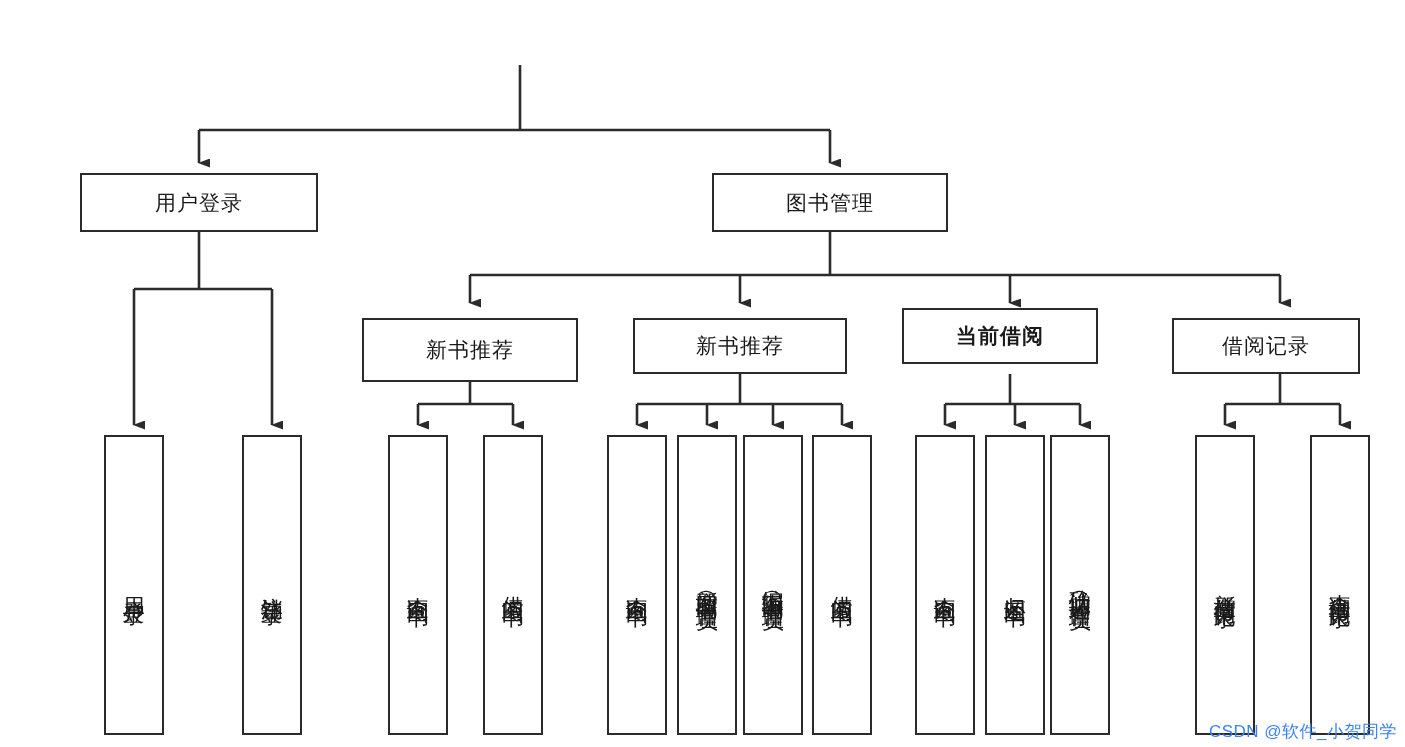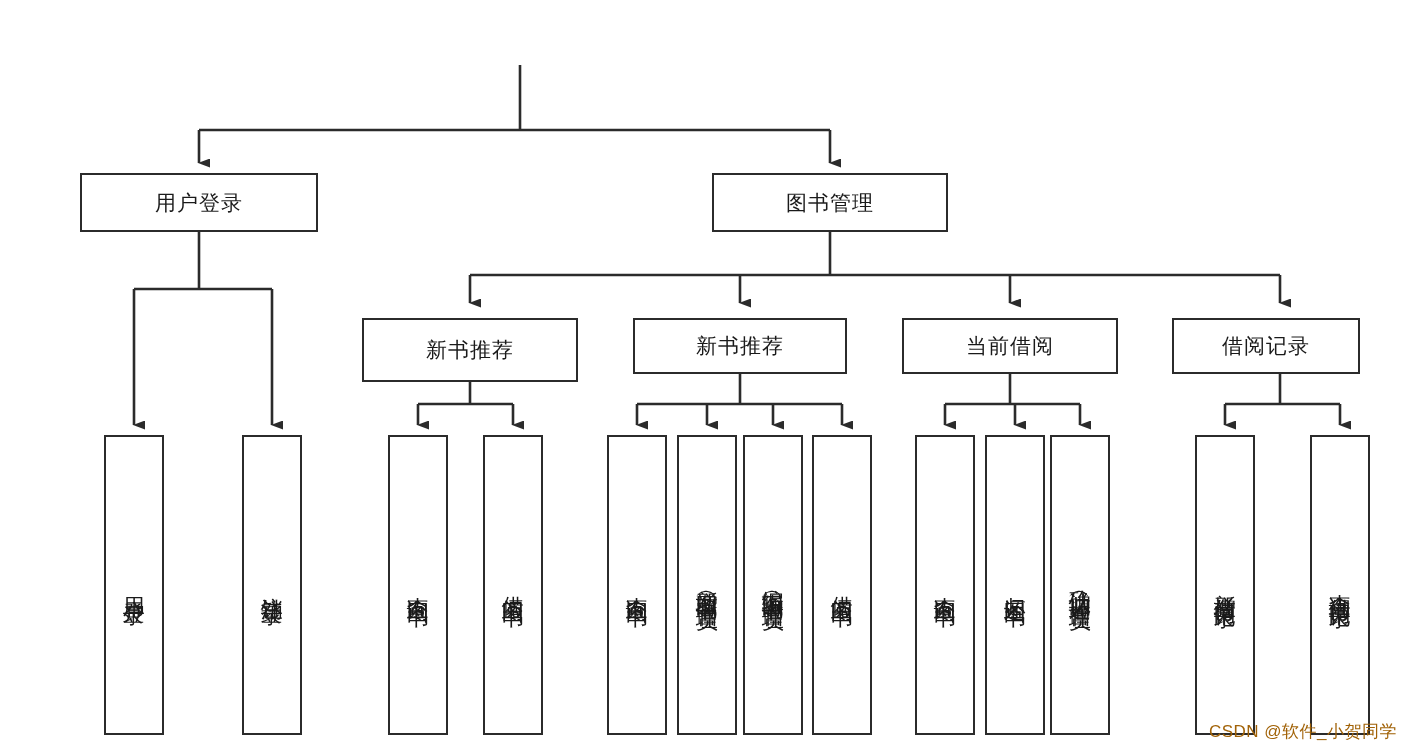--- a/index.html
+++ b/index.html
@@ -63,21 +63,21 @@
     line-height: 1.25;
     letter-spacing: 3px;
     white-space: nowrap;
     max-height: 100%;
   }
   .watermark {
     position: absolute;
     right: 8px;
     bottom: 4px;
     font-size: 17px;
-    color: #a16207;
+    color: #3b82f6;
     letter-spacing: 0.5px;
     white-space: nowrap;
     z-index: 5;
   }
 </style>
 </head>
 <body>
 
 <div id="canvas">
 
@@ -141,21 +141,21 @@
   </div>
 
   <div class="node horiz" style="left:362px; top:318px; width:216px; height:64px;">
     <span class="lbl">新书推荐</span>
   </div>
 
   <div class="node horiz" style="left:633px; top:318px; width:214px; height:56px;">
     <span class="lbl">新书推荐</span>
   </div>
 
-  <div class="node horiz" style="left:902px; top:318px; width:216px; height:56px;">
+  <div class="node horiz" style="left:902px; top:308px; width:196px; height:56px;font-weight:bold;">
     <span class="lbl">当前借阅</span>
   </div>
 
   <div class="node horiz" style="left:1172px; top:318px; width:188px; height:56px;">
     <span class="lbl">借阅记录</span>
   </div>
 
   <div class="node vert" style="left:104px; top:435px; width:60px; height:300px;">
     <span class="lbl">用户登录</span>
   </div>

